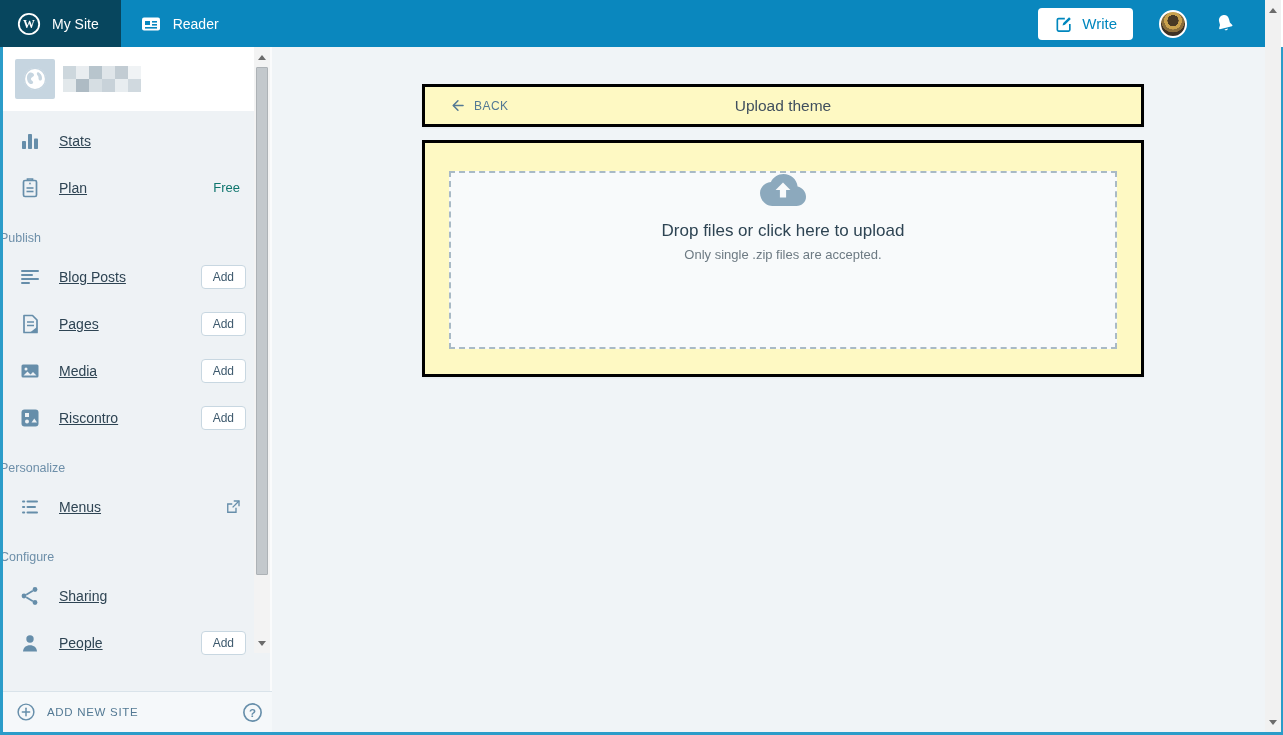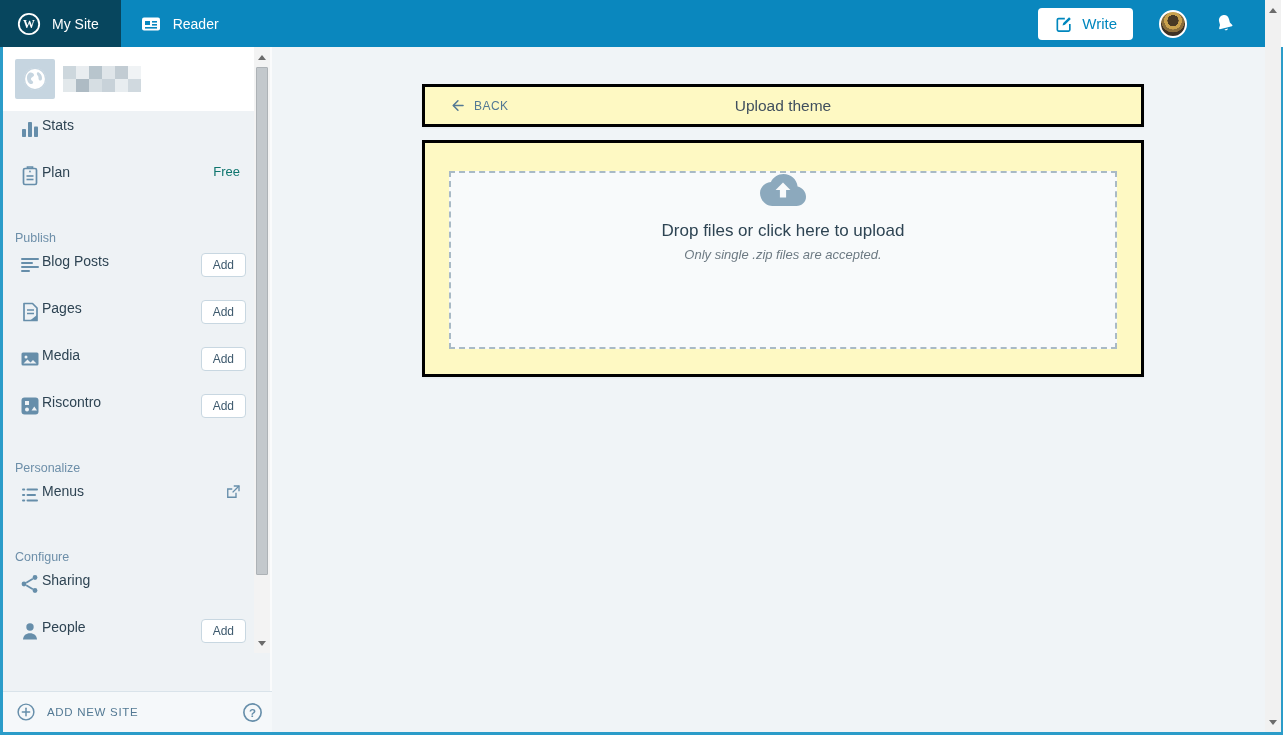--- a/index.html
+++ b/index.html
@@ -30,22 +30,22 @@
   .tri-down { width:0; height:0; border-left:4px solid transparent; border-right:4px solid transparent; border-top:5px solid #6b6b6b; }
 
   
   #sidebar { position:absolute; left:0; top:47px; width:272px; bottom:3px; background:#eef2f5; }
   #site-card { position:absolute; left:0; top:0; width:254px; height:64px; background:#fff; display:flex; align-items:center; gap:8px; padding-left:15px; cursor:pointer; }
   #site-icon { width:40px; height:40px; background:#c6d5e0; display:flex; align-items:center; justify-content:center; border-radius:2px; }
   #site-name-mosaic { display:grid; grid-template-columns:repeat(6,13px); grid-auto-rows:13px; }
   #site-name-mosaic span { display:block; }
 
   #nav { position:absolute; left:0; top:70px; width:254px; }
-  .nav-section-header { height:30px; display:flex; align-items:center; padding-left:15px; font-size:12.5px; color:#6d8fa9; margin-top:12px; }
-  .nav-item { position:relative; height:47px; display:flex; padding-left:18px; color:#2e4453; font-size:14px; cursor:pointer; }
+  .nav-section-header { height:30px; display:flex; align-items:center; padding-left:0; font-size:12.5px; color:#6d8fa9; margin-top:12px; }
+  .nav-item { position:relative; height:47px; display:flex; align-items:center; padding-left:18px; gap:17px; color:#2e4453; font-size:14px; cursor:pointer;text-decoration:underline; }
   .nav-item .nav-icon { width:24px; height:24px; color:#668eaa; display:flex; align-items:center; justify-content:center; }
   .nav-item.selected { background:#4f748e; color:#fff; width:256px; }
   .nav-item.selected .nav-icon { color:#fff; }
   .nav-badge { position:absolute; right:14px; color:#0f766e; font-size:13px; }
   .add-btn { position:absolute; right:8px; background:#fff; border:1px solid #c8d7e1; border-radius:4px; font-size:12px; color:#3d596d; padding:4px 11px; font-family:inherit; cursor:pointer; }
   .customize-btn { position:absolute; right:8px; background:#fff; border:none; border-radius:3px; font-size:12.5px; color:#2e4453; padding:5px 11px; font-family:inherit; cursor:pointer; }
   .ext-icon { position:absolute; right:12px; color:#668eaa; display:flex; }
 
   
   #side-scrollbar { position:absolute; left:254px; top:0; width:16px; height:606px; background:#f3f3f3; cursor:pointer; }
@@ -60,21 +60,21 @@
   
   #main { position:absolute; left:272px; top:47px; right:18px; bottom:3px; background:#f0f4f7; }
   .card { position:absolute; left:150px; width:722px; background:#fef9c3; border:3px solid #000000; box-shadow:0 1px 2px rgba(46,68,83,0.05); }
   #header-card { top:37px; height:43px; display:flex; align-items:center; padding:0 24px; }
   #back-btn { display:flex; align-items:center; gap:8px; color:#537994; font-size:12px; letter-spacing:0.04em; cursor:pointer; background:none; border:none; font-family:inherit; }
   #page-title { position:absolute; left:0; right:0; text-align:center; color:#404f5e; font-size:15.5px; pointer-events:none; }
   #upload-card { top:93px; height:237px; padding:28px 24px 25px; }
   #dropzone { width:100%; height:100%; border:2px dashed #a9bac6; background:#f8fafb; display:flex; flex-direction:column; align-items:center; justify-content:flex-start; cursor:pointer; }
   #dropzone .cloud { color:#8ca9bd; margin-bottom:14px; display:flex; }
   #drop-heading { color:#2e4453; font-size:17px; }
-  #drop-note { color:#6d7a83; font-size:13px; font-style:italic; margin-top:6px; }
+  #drop-note { color:#6d7a83; font-size:13px; margin-top:6px; }
 </style>
 </head>
 <body>
 
 <div id="app">
 
   <div id="masthead">
     <div class="mast-item" id="my-site">
       <span style="display:flex">
         <svg width="26" height="26" viewBox="0 0 24 24">

